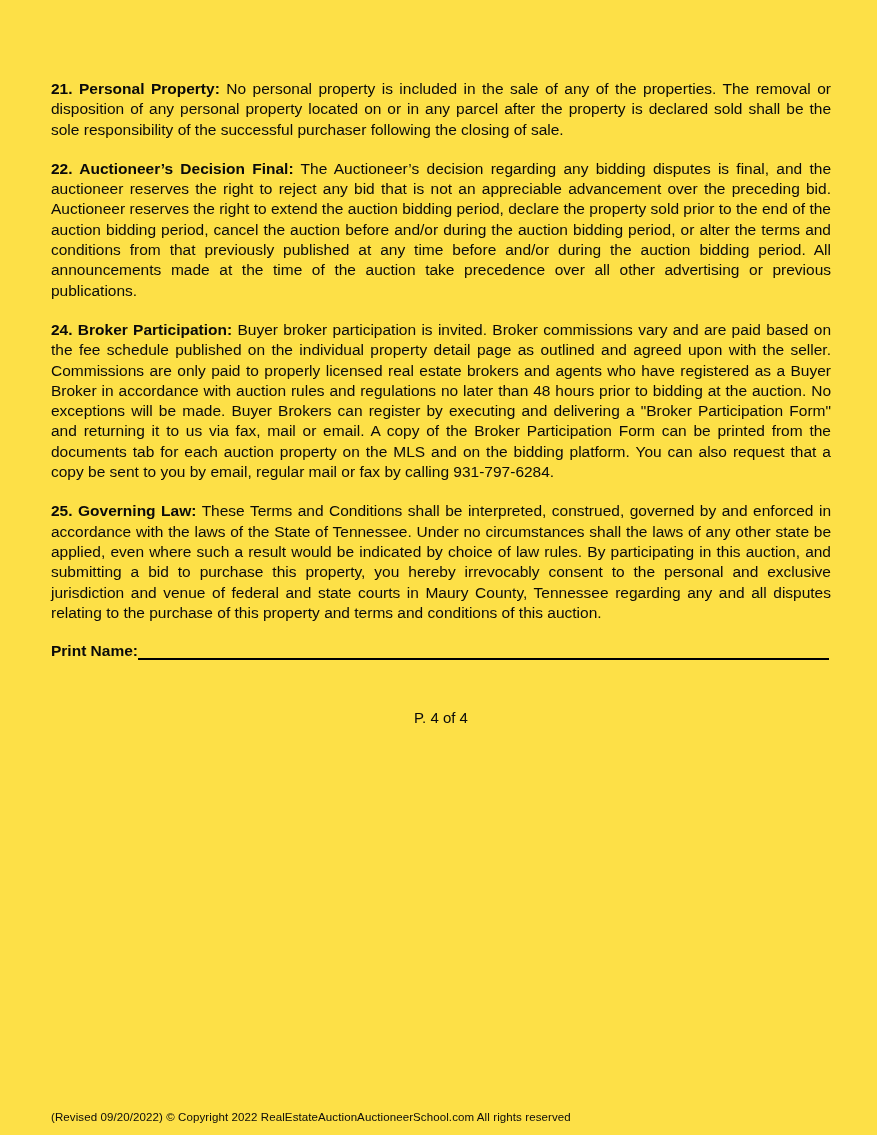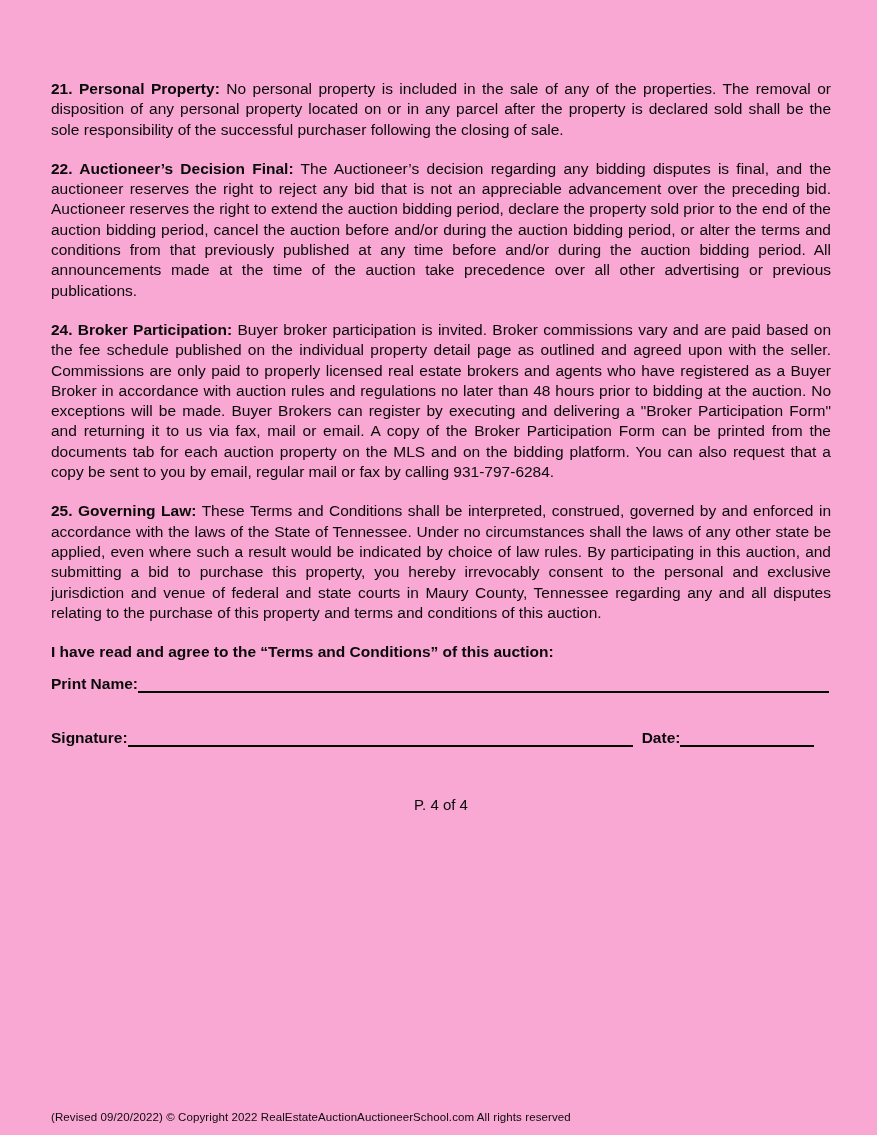--- a/index.html
+++ b/index.html
@@ -5,21 +5,21 @@
   * { margin: 0; padding: 0; box-sizing: border-box; }
   html, body {
     background: #ffffff;
     font-family: "Liberation Sans", sans-serif;
     color: #000000;
   }
   .page {
     position: relative;
     width: 877px;
     height: 1135px;
-    background: #f9a8d4;
+    background: #fde047;
     overflow: hidden;
   }
   .content {
     position: absolute;
     top: 79px;
     left: 51px;
     width: 780px;
   }
   p.para {
     font-size: 15.5px;
@@ -78,32 +78,25 @@
 
     <p class="para"><span class="lead">21. Personal Property:</span> <span>No personal property is included in the sale of any of the properties. The removal or disposition of any personal property located on or in any parcel after the property is declared sold shall be the sole responsibility of the successful purchaser following the closing of sale.</span></p>
 
     <p class="para"><span class="lead">22. Auctioneer’s Decision Final:</span> <span>The Auctioneer’s decision regarding any bidding disputes is final, and the auctioneer reserves the right to reject any bid that is not an appreciable advancement over the preceding bid. Auctioneer reserves the right to extend the auction bidding period, declare the property sold prior to the end of the auction bidding period, cancel the auction before and/or during the auction bidding period, or alter the terms and conditions from that previously published at any time before and/or during the auction bidding period. All announcements made at the time of the auction take precedence over all other advertising or previous publications.</span></p>
 
 
     <p class="para"><span class="lead">24. Broker Participation:</span> <span>Buyer broker participation is invited. Broker commissions vary and are paid based on the fee schedule published on the individual property detail page as outlined and agreed upon with the seller. Commissions are only paid to properly licensed real estate brokers and agents who have registered as a Buyer Broker in accordance with auction rules and regulations no later than 48 hours prior to bidding at the auction. No exceptions will be made. Buyer Brokers can register by executing and delivering a "Broker Participation Form" and returning it to us via fax, mail or email. A copy of the Broker Participation Form can be printed from the documents tab for each auction property on the MLS and on the bidding platform. You can also request that a copy be sent to you by email, regular mail or fax by calling 931-797-6284.</span></p>
 
     <p class="para"><span class="lead">25. Governing Law:</span> <span>These Terms and Conditions shall be interpreted, construed, governed by and enforced in accordance with the laws of the State of Tennessee. Under no circumstances shall the laws of any other state be applied, even where such a result would be indicated by choice of law rules. By participating in this auction, and submitting a bid to purchase this property, you hereby irrevocably consent to the personal and exclusive jurisdiction and venue of federal and state courts in Maury County, Tennessee regarding any and all disputes relating to the purchase of this property and terms and conditions of this auction.</span></p>
 
-    <div class="agreement">I have read and agree to the “Terms and Conditions” of this auction:</div>
 
     <div class="sign-row print-name-row">
       <span>Print Name:</span>
       <div class="blank-line line-print-name"></div>
     </div>
 
-    <div class="sign-row signature-row">
-      <span>Signature:</span>
-      <div class="blank-line line-signature"></div>
-      <span class="date-label">Date:</span>
-      <div class="blank-line line-date"></div>
-    </div>
 
     <div class="page-number">P. 4 of 4</div>
 
   </div>
 
   <div class="footer">(Revised 09/20/2022) © Copyright 2022 RealEstateAuctionAuctioneerSchool.com All rights reserved</div>
 </div>
 
 </body></html>

